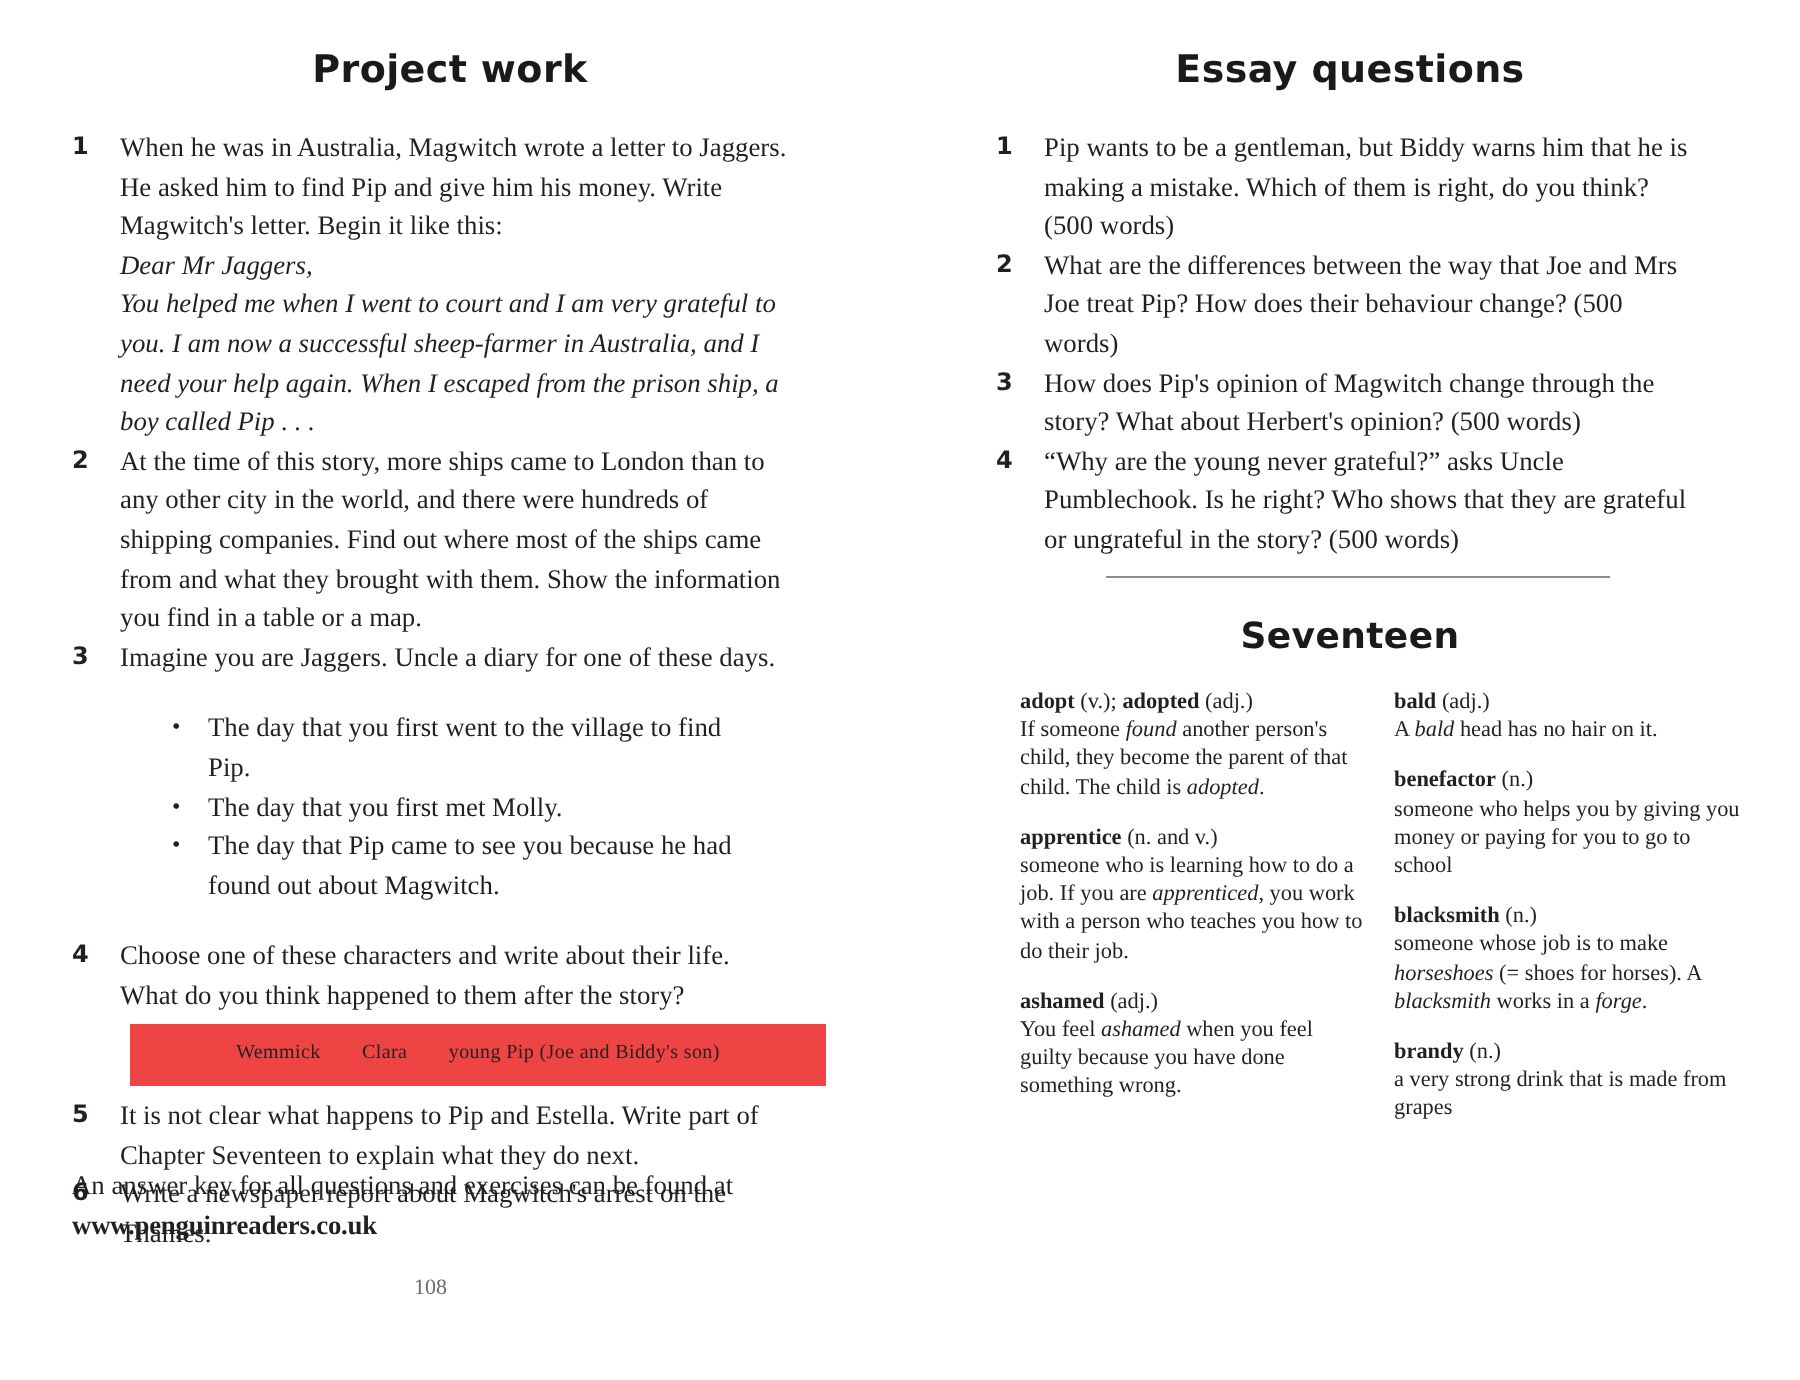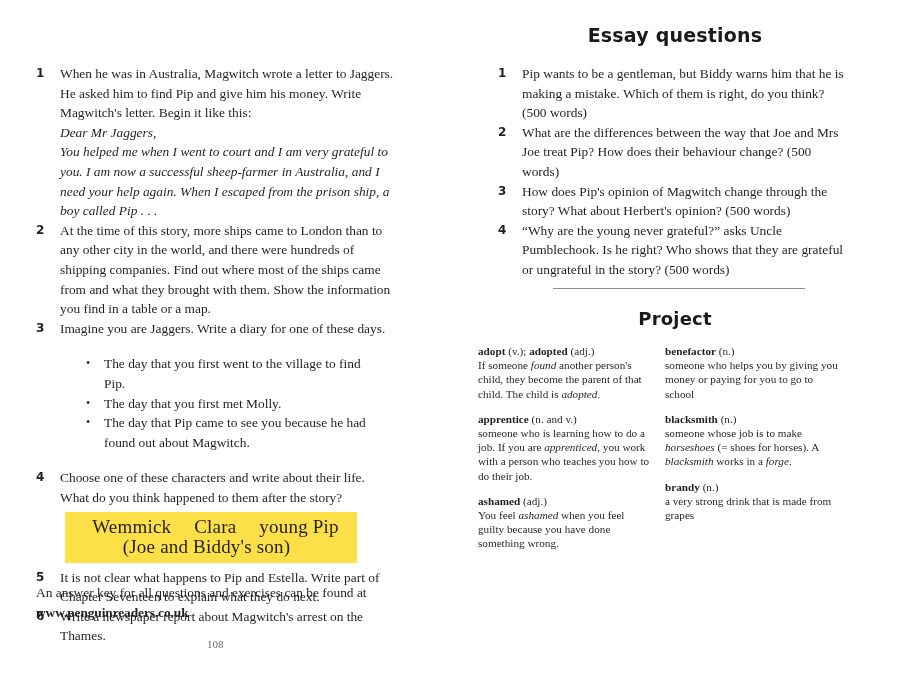--- a/index.html
+++ b/index.html
@@ -82,27 +82,27 @@
     top: 0;
     font-size: 12px;
   }
 
   .letter-block {
     font-style: italic;
     display: block;
   }
 
   .char-box {
-    background: #fde047;
+    background: #ef4444;
     margin: 5px 0 5px 29px;
     padding: 5px 0 6px 0;
-    width: 292px;
+    width: 348px;
     box-sizing: border-box;
     text-align: center;
-    font-size: 19px;
+    font-size: 10px;
     letter-spacing: 0.2px;
   }
   .char-box .ch { margin: 0 9px; }
 
   .answer-key {
     position: absolute;
     left: 36px;
     top: 548px;
     width: 360px;
     font-size: 13.4px;
@@ -134,60 +134,61 @@
     position: absolute;
     left: 0;
     top: 48px;
     width: 450px;
     display: flex;
   }
   .gloss-col {
     font-size: 11.2px;
     line-height: 14.2px;
   }
-  .gloss-col-1 { width: 175px; margin-left: 28px; }
+  .gloss-col-1 { width: 175px; margin-left: 60px; }
   .gloss-col-2 { width: 175px; margin-left: 12px; }
   .gloss-entry { margin-bottom: 11px; }
   .gloss-entry .term { font-weight: bold; }
   .gloss-entry .def  { display: block; }
   .gloss-entry i { font-style: italic; }
 
   .page-number {
     position: absolute;
     top: 638px;
     font-size: 11px;
     color: #6b6b6b;
     font-family: "Liberation Serif", serif;
   }
   .pn-left  { left: 207px; }
 </style>
 </head>
 <body>
 
 <div class="page page-left">
 
+  <h1 class="page-heading heading-project">Project work</h1>
 
   <div class="body-col col-left-body">
     <ol class="num-list">
 
       <li>
         <span class="num">1</span>
         <span class="q-text">When he was in Australia, Magwitch wrote a letter to Jaggers. He asked him to find Pip and give him his money. Write Magwitch's letter. Begin it like this:</span>
         <span class="letter-block">Dear Mr Jaggers,</span>
         <span class="letter-block">You helped me when I went to court and I am very grateful to you. I am now a successful sheep-farmer in Australia, and I need your help again. When I escaped from the prison ship, a boy called Pip . . .</span>
       </li>
 
       <li>
         <span class="num">2</span>
         <span class="q-text">At the time of this story, more ships came to London than to any other city in the world, and there were hundreds of shipping companies. Find out where most of the ships came from and what they brought with them. Show the information you find in a table or a map.</span>
       </li>
 
       <li>
         <span class="num">3</span>
-        <span class="q-text">Imagine you are Jaggers. Write a diary for one of these days.</span>
+        <span class="q-text">Imagine you are Jaggers. Uncle a diary for one of these days.</span>
         <ul class="bullets">
           <li>The day that you first went to the village to find Pip.</li>
           <li>The day that you first met Molly.</li>
           <li>The day that Pip came to see you because he had found out about Magwitch.</li>
         </ul>
       </li>
 
       <li>
         <span class="num">4</span>
         <span class="q-text">Choose one of these characters and write about their life. What do you think happened to them after the story?</span>
@@ -241,41 +242,45 @@
       <li>
         <span class="num">4</span>
         <span class="q-text">“Why are the young never grateful?” asks Uncle Pumblechook. Is he right? Who shows that they are grateful or ungrateful in the story? (500 words)</span>
       </li>
     </ol>
   </div>
 
   <div class="divider"></div>
 
   <div class="glossary-wrap">
-    <h2 class="page-heading heading-glossary">Project</h2>
+    <h2 class="page-heading heading-glossary">Seventeen</h2>
 
     <div class="glossary-cols">
 
       <div class="gloss-col gloss-col-1">
         <div class="gloss-entry">
           <span class="term">adopt</span><span> (v.); </span><span class="term">adopted</span><span> (adj.)</span>
           <span class="def">If someone <i>found</i> another person's child, they become the parent of that child. The child is <i>adopted</i>.</span>
         </div>
         <div class="gloss-entry">
           <span class="term">apprentice</span><span> (n. and v.)</span>
           <span class="def">someone who is learning how to do a job. If you are <i>apprenticed</i>, you work with a person who teaches you how to do their job.</span>
         </div>
         <div class="gloss-entry">
           <span class="term">ashamed</span><span> (adj.)</span>
           <span class="def">You feel <i>ashamed</i> when you feel guilty because you have done something wrong.</span>
         </div>
       </div>
 
       <div class="gloss-col gloss-col-2">
         <div class="gloss-entry">
+          <span class="term">bald</span><span> (adj.)</span>
+          <span class="def">A <i>bald</i> head has no hair on it.</span>
+        </div>
+        <div class="gloss-entry">
           <span class="term">benefactor</span><span> (n.)</span>
           <span class="def">someone who helps you by giving you money or paying for you to go to school</span>
         </div>
         <div class="gloss-entry">
           <span class="term">blacksmith</span><span> (n.)</span>
           <span class="def">someone whose job is to make <i>horseshoes</i> (= shoes for horses). A <i>blacksmith</i> works in a <i>forge</i>.</span>
         </div>
         <div class="gloss-entry">
           <span class="term">brandy</span><span> (n.)</span>
           <span class="def">a very strong drink that is made from grapes</span>

